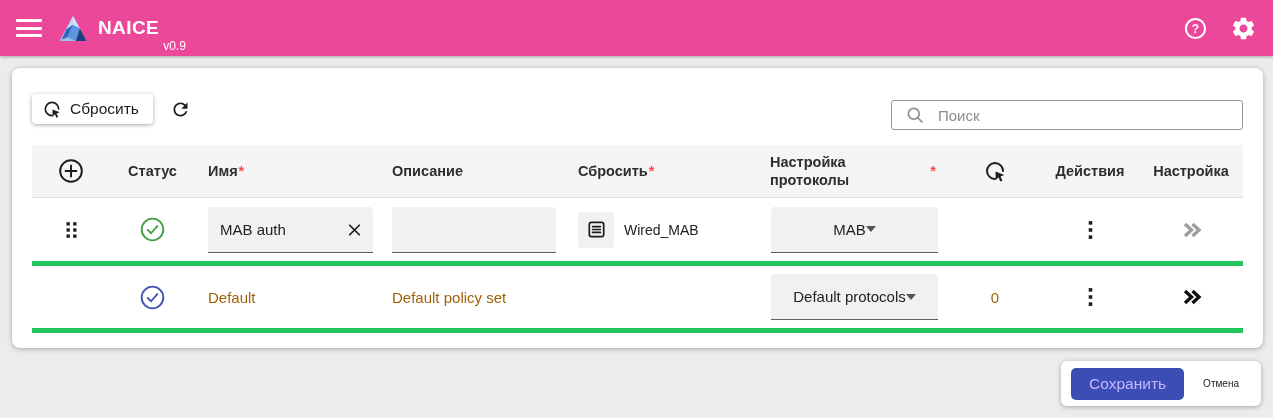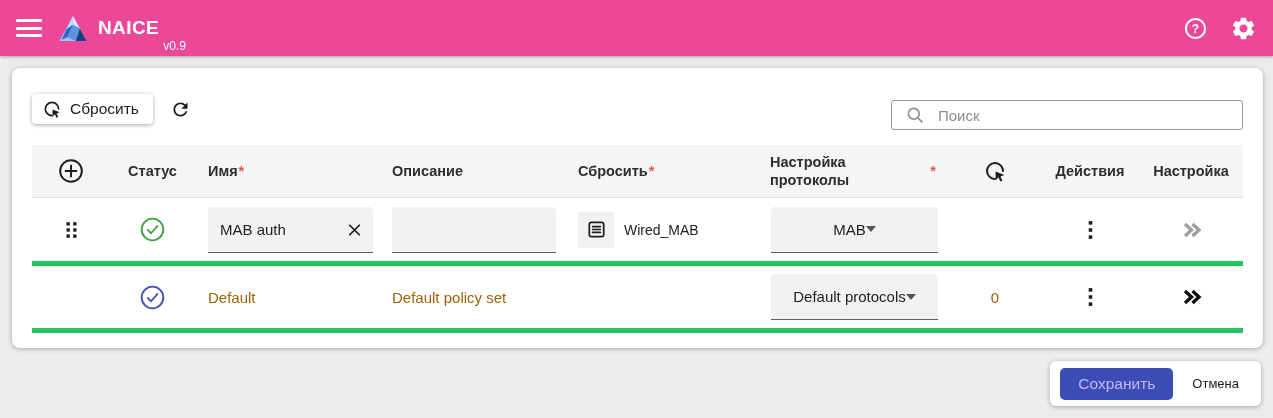--- a/index.html
+++ b/index.html
@@ -106,21 +106,21 @@
   .footer-bar {
     position:absolute; right:12px; top:361px; height:45px;
     background:#fff; border-radius:6px; box-shadow:0 1px 5px rgba(0,0,0,.3);
     display:flex; align-items:center; padding:0 6px 0 10px; gap:3px;
   }
   .save-btn {
     background:#3c4eb5; color:#c4b5fd; border:none; border-radius:5px;
     height:32px; padding:0 18px; font-family:inherit; font-size:15.5px; cursor:pointer;
   }
   .cancel-btn {
-    background:none; border:none; font-family:inherit; font-size:13px;
+    background:none; border:none; font-family:inherit; font-size:10px;
     color:#1b1b1b; padding:0 16px; cursor:pointer;
   }
 </style>
 </head>
 <body>
 
 <header class="appbar">
   <div class="hamburger">
       <span></span>
       <span></span>

